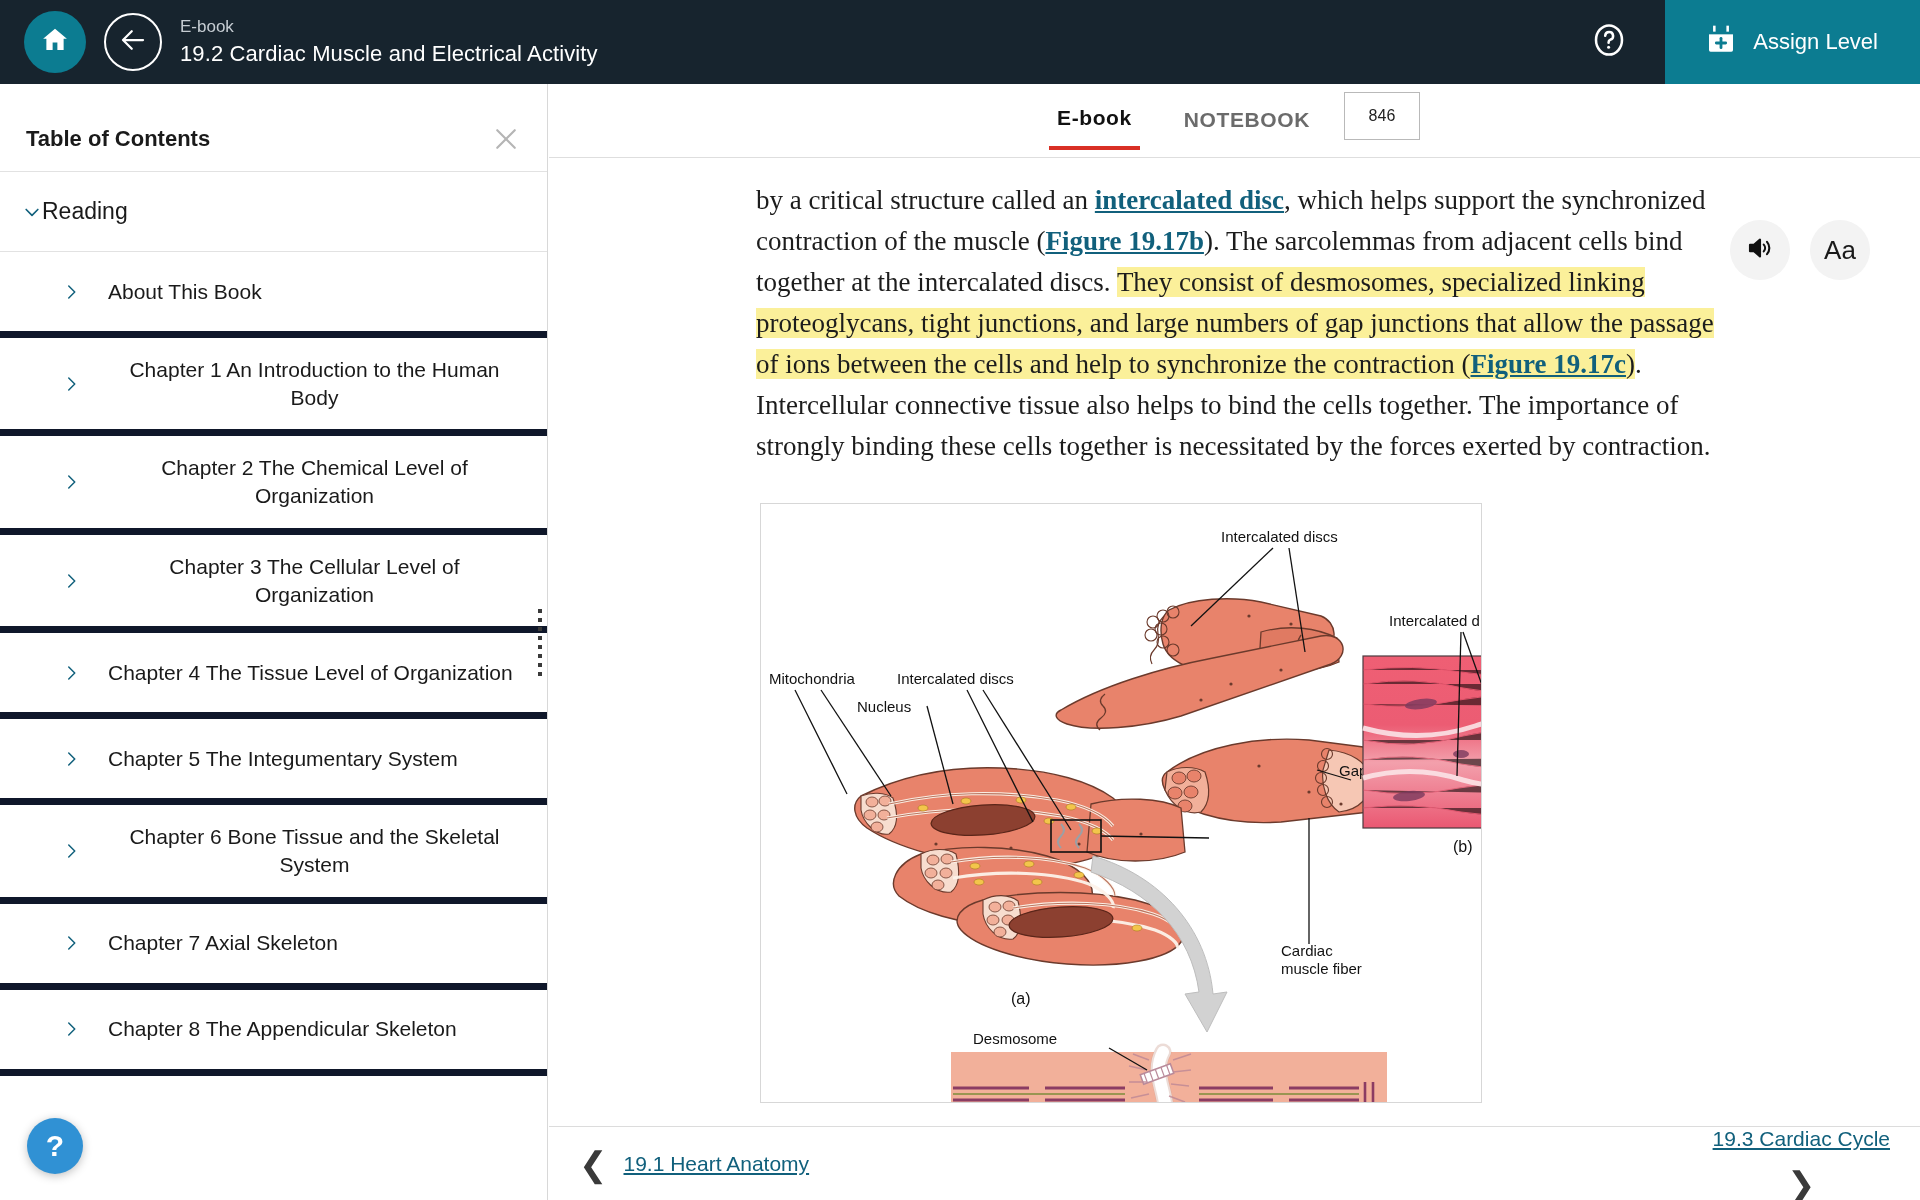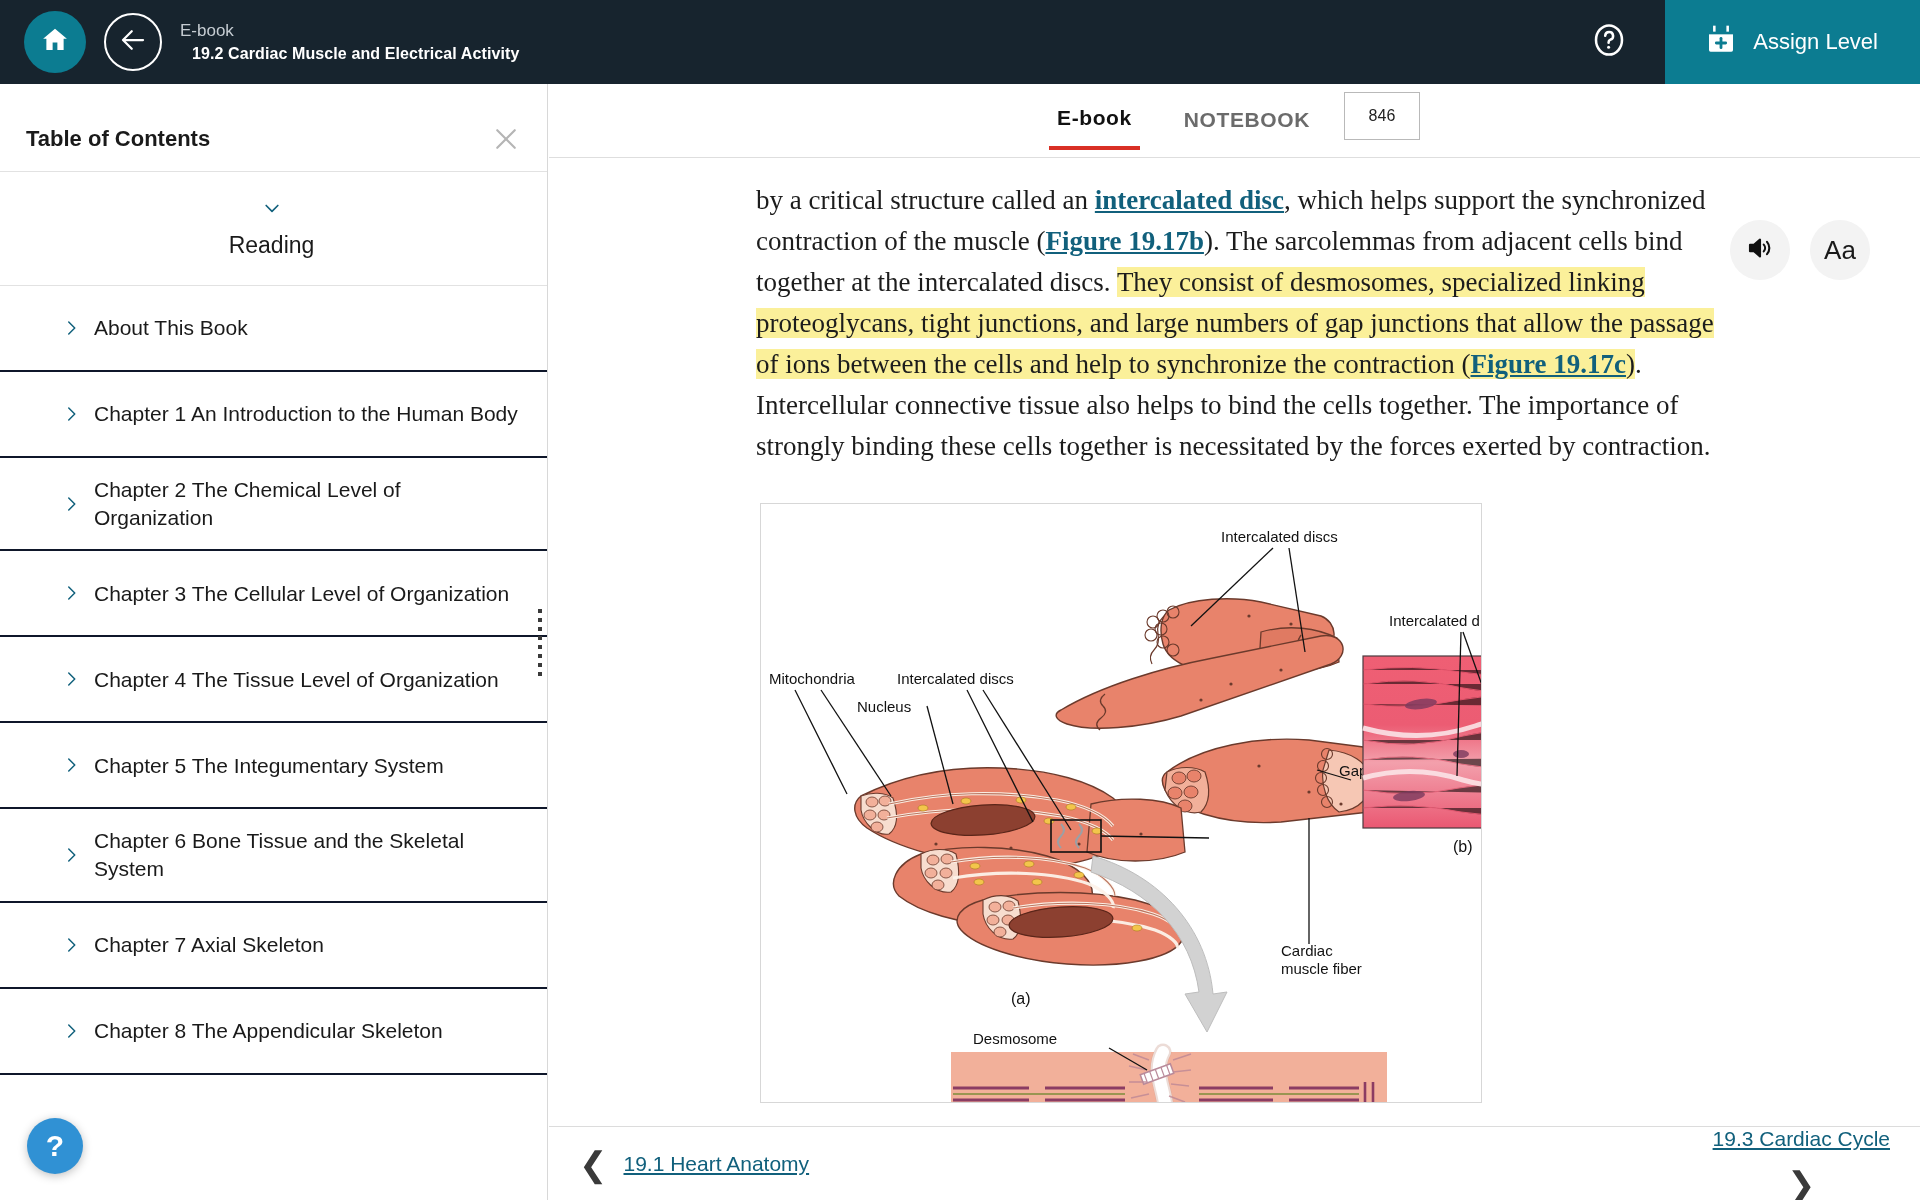--- a/index.html
+++ b/index.html
@@ -28,21 +28,21 @@
   .back-btn {
     margin-left: 18px;
     width: 58px; height: 58px; border-radius: 50%;
     border: 2px solid #ffffff;
     display: flex; align-items: center; justify-content: center;
     cursor: pointer; flex: none;
   }
   .back-btn svg { width: 30px; height: 30px; }
   .header-titles { margin-left: 18px; color: #ffffff; line-height: 1.2; }
   .header-eyebrow { font-size: 17px; color: #c5ccd2; margin-bottom: 3px; }
-  .header-title { font-size: 16px; font-weight: 700; letter-spacing: .1px; margin-left: 12px; }
+  .header-title { font-size: 22px; font-weight: 400; letter-spacing: .1px; }
   .header-spacer { flex: 1 1 auto; }
   .help-circle-btn {
     width: 44px; height: 44px; margin-right: 34px;
     display: flex; align-items: center; justify-content: center;
     cursor: pointer; flex: none;
   }
   .help-circle-btn svg { width: 38px; height: 38px; }
   .assign-btn {
     height: 84px; background: #0c7c91; color: #fff;
     display: flex; align-items: center; gap: 16px;
@@ -62,34 +62,33 @@
   .toc-head {
     height: 66px; display: flex; align-items: center;
     padding: 0 26px 0 26px; border-bottom: 1px solid #e2e2e2;
     margin-top: 22px;
   }
   .toc-title { font-size: 22px; font-weight: bold; color: #1a1a1a; }
   .toc-close { margin-left: auto; cursor: pointer; line-height: 0; }
   .toc-close svg { width: 30px; height: 30px; }
 
   .toc-group {
-    display: flex; align-items: center; gap: 14px;
+    display: flex; align-items: center; 
     padding: 26px 26px 26px 22px;
     border-bottom: 1px solid #e2e2e2;
     cursor: pointer;
-    flex-direction: column;
   }
   .toc-group .caret { color: #11607c; flex: none; line-height: 0; }
   .toc-group-label { font-size: 23px; color: #1a1a1a; }
 
   .toc-item {
-    display: flex; align-items: center; gap: 14px;
+    display: flex; align-items: center; gap: 28px;
     padding: 18px 26px 18px 62px;
-    border-bottom: 2px solid #0f172a;
-    cursor: pointer; min-height: 86px;
+    border-bottom: 7px solid #0f172a;
+    cursor: pointer; min-height: 86px; text-align: center;
   }
   .toc-item .caret { color: #11607c; flex: none; line-height: 0; }
   .toc-item-label { font-size: 21px; color: #1a1a1a; line-height: 1.32; }
 
   .help-fab {
     position: absolute; left: 27px; bottom: 26px;
     width: 56px; height: 56px; border-radius: 50%;
     background: #3091d4; color: #fff;
     display: flex; align-items: center; justify-content: center;
     font-size: 30px; font-weight: bold; cursor: pointer;

